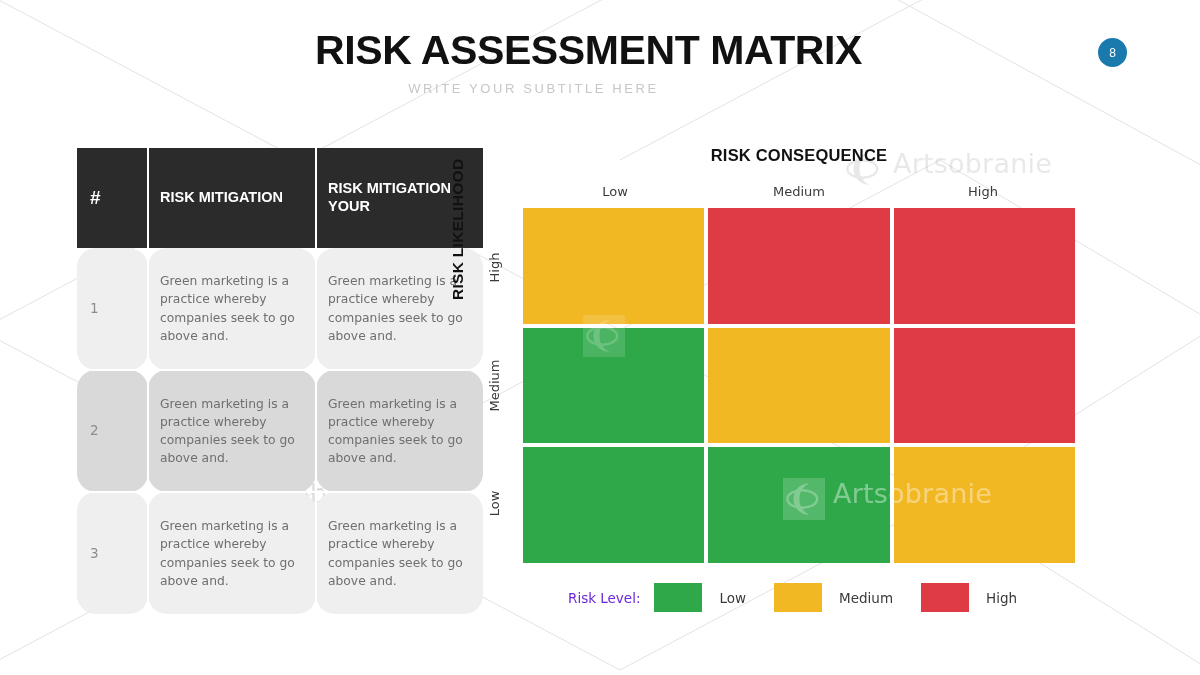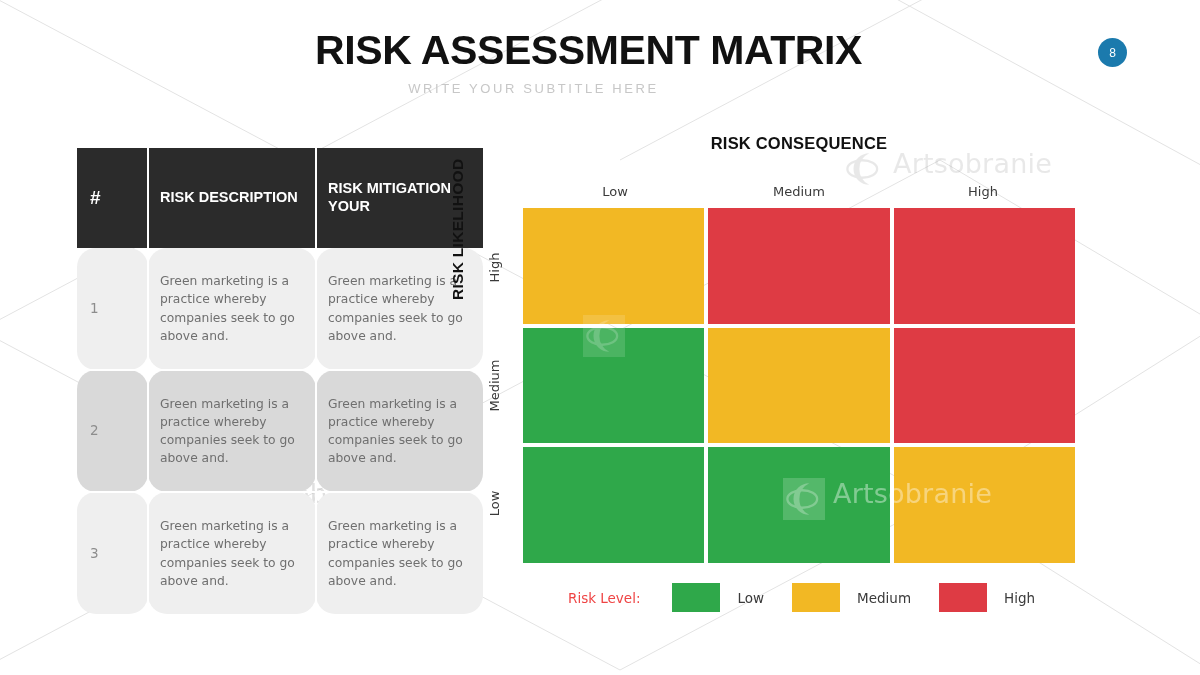--- a/index.html
+++ b/index.html
@@ -139,21 +139,21 @@
   .risk-table tr.row-odd td  { background: #efefef; }
   .risk-table tr.row-even td { background: #d9d9d9; }
   .risk-table tr { border-bottom: 2px solid #ffffff; }
   .risk-table tr:last-child { border-bottom: none; }
   .risk-table tbody tr { height: 122px; }
 
   
   .matrix-title {
     position: absolute;
     left: 523px;
-    top: 134px;
+    top: 146px;
     width: 552px;
     text-align: center;
     font-size: 16.5px;
     font-weight: 700;
     letter-spacing: 0.2px;
     color: #111111;
     z-index: 8;
   }
   .col-headers {
     position: absolute;
@@ -226,22 +226,22 @@
   .legend {
     position: absolute;
     left: 568px;
     top: 583px;
     display: flex;
     align-items: center;
     z-index: 8;
   }
   .legend-title {
     font-size: 13.5px;
-    color: #ef4444;
-    margin-right: 32px;
+    color: #6d28d9;
+    margin-right: 14px;
     font-family: "DejaVu Sans", sans-serif;
   }
   .legend-item {
     display: flex;
     align-items: center;
     margin-right: 28px;
   }
   .legend-swatch {
     width: 48px;
     height: 29px;
@@ -282,21 +282,21 @@
   </div>
 
   <div class="title">RISK ASSESSMENT MATRIX</div>
   <div class="subtitle">WRITE YOUR SUBTITLE HERE</div>
   <div class="page-badge" style="background: rgb(27, 122, 173);">8</div>
 
   <table class="risk-table">
     <thead>
       <tr>
         <th class="col-num">#</th>
-        <th class="col-desc">RISK DESCRIPTION</th>
+        <th class="col-desc">RISK MITIGATION</th>
         <th class="col-plan">RISK MITIGATION YOUR</th>
       </tr>
     </thead>
     <tbody>
       <tr class="row-odd">
         <td class="cell-num">1</td>
         <td>Green marketing is a practice whereby companies seek to go above and.</td>
         <td>Green marketing is a practice whereby companies seek to go above and.</td>
       </tr>
       <tr class="row-even">

